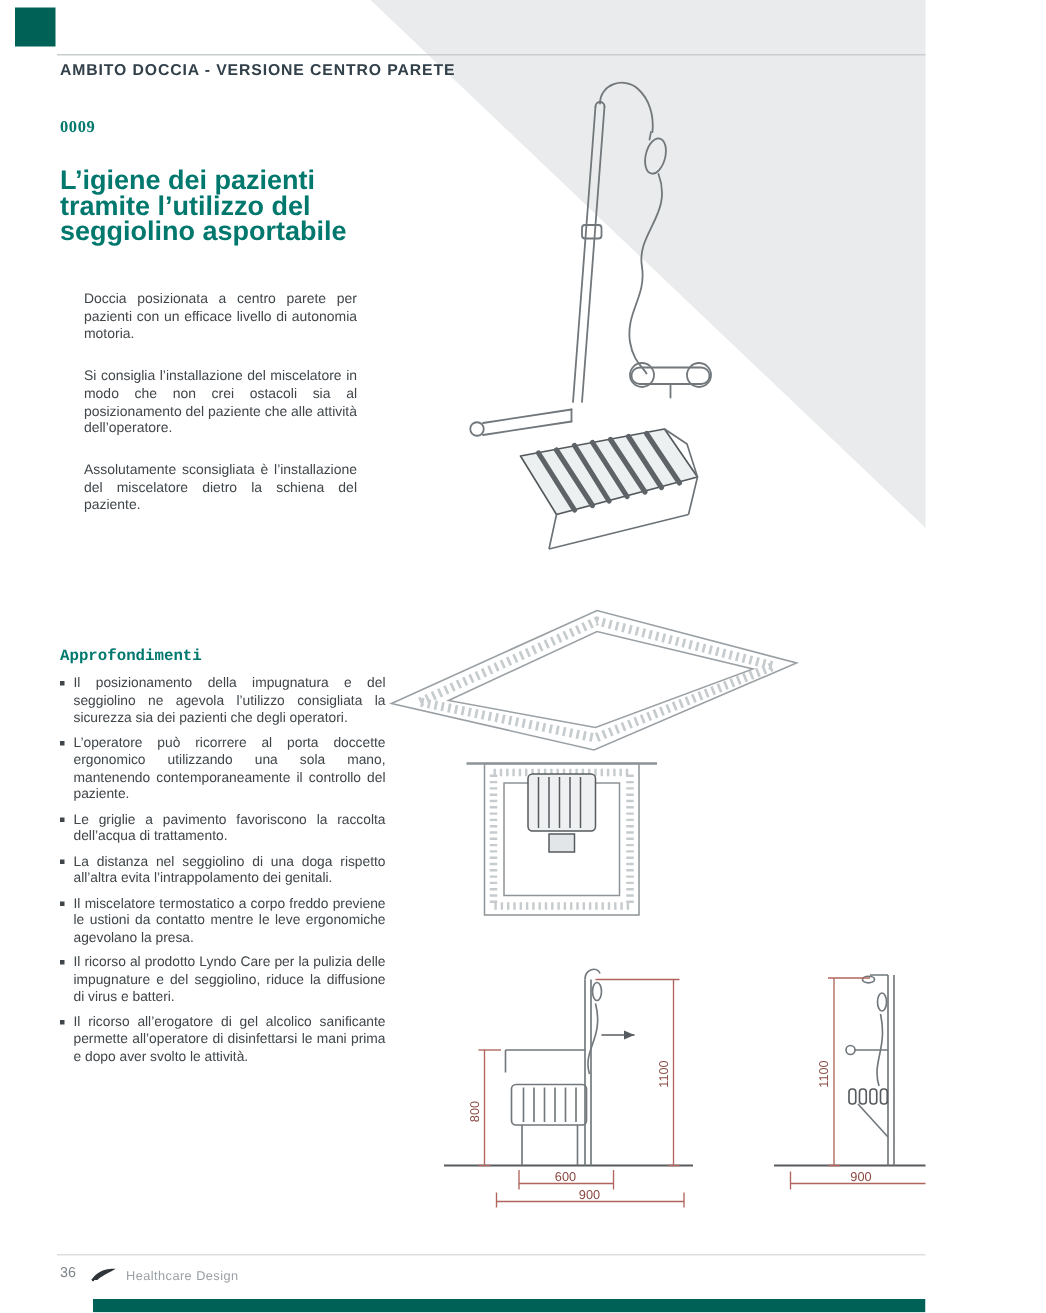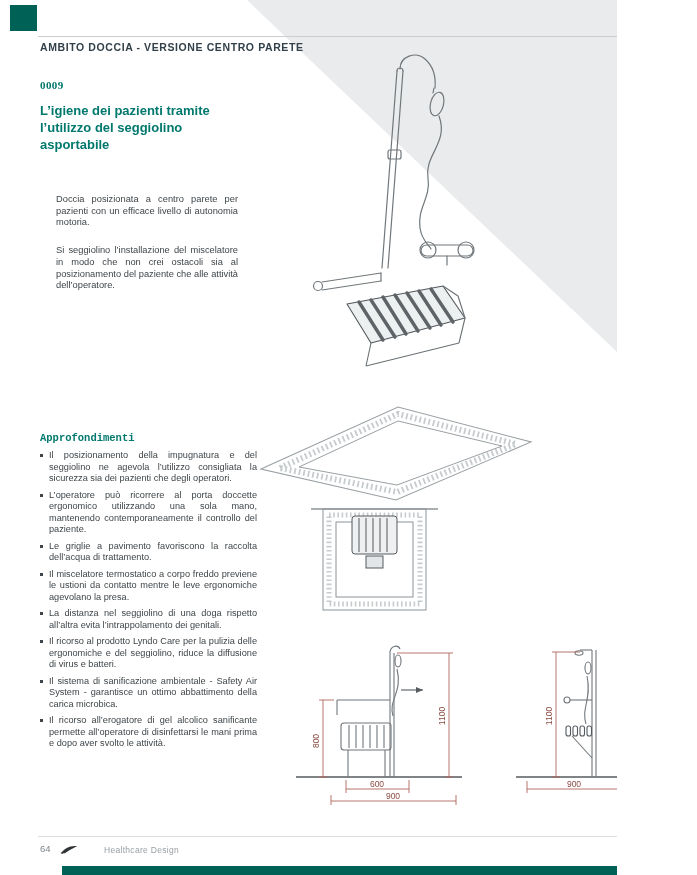--- a/index.html
+++ b/index.html
@@ -20,40 +20,40 @@
   .page{position:relative;width:617px;height:875px;background:#fff;overflow:hidden;}
 
   .bg-svg{position:absolute;left:0;top:0;width:697px;height:875px;z-index:0;}
   .bg-svg polygon{fill:var(--diagonal-bg);}
 
   .corner-square{position:absolute;left:10px;top:5px;width:27px;height:26px;background:var(--accent-dark);z-index:2;}
   .top-rule{position:absolute;left:38px;top:36px;width:659px;height:1px;background:var(--rule);z-index:2;}
 
   .section-title{position:absolute;left:40px;top:41px;font-size:10.5px;font-weight:bold;letter-spacing:0.6px;color:var(--heading-text);z-index:2;}
   .code{position:absolute;left:40px;top:79px;font-size:11px;font-weight:bold;letter-spacing:0.4px;color:var(--accent);z-index:2;font-family:Liberation Serif, serif;}
-  .article-title{position:absolute;left:40px;top:102px;width:208px;font-size:13px;line-height:17px;font-weight:bold;color:var(--accent);z-index:2;}
+  .article-title{position:absolute;left:40px;top:112px;width:208px;font-size:18px;line-height:17px;font-weight:bold;color:var(--accent);z-index:2;}
 
   .article-body{position:absolute;left:40px;top:178px;width:214px;font-size:9.3px;line-height:11.7px;text-align:justify;color:var(--text);z-index:2;}
   .article-body p{margin:16px;}
 
   .insights-heading{position:absolute;left:40px;top:432px;font-size:10.5px;font-weight:bold;color:var(--accent);z-index:2;font-family:Liberation Mono, monospace;}
   .insights-list{position:absolute;left:40px;top:450px;width:217px;list-style:none;z-index:2;}
   .insights-list li{position:relative;padding-left:9px;margin-bottom:5px;font-size:9.2px;line-height:11.5px;text-align:justify;color:var(--text);}
   .insights-list li::before{content:"";position:absolute;left:0;top:4px;width:3px;height:3px;background:var(--text);}
 
   .drawings{position:absolute;left:0;top:0;width:697px;height:875px;z-index:1;pointer-events:none;}
   .dim-lines{stroke:var(--dim-line);}
   .dim-text{fill:var(--dim-color);font-family:"Liberation Sans",sans-serif;}
 
   .vertical-note{position:absolute;left:633px;top:807px;transform:rotate(-90deg);transform-origin:0 0;font-size:9.5px;font-style:italic;color:#23282b;white-space:nowrap;z-index:2;}
 
   .footer-rule{position:absolute;left:38px;top:836px;width:622px;height:1px;background:#dcdfe1;z-index:2;}
   .page-number{position:absolute;left:40px;top:843px;font-size:9.5px;color:var(--muted-dark);z-index:2;}
   .brand-logo{position:absolute;left:60px;top:845px;width:18px;height:10px;z-index:2;}
-  .brand-name{position:absolute;left:84px;top:845px;font-size:8.5px;letter-spacing:0.3px;color:var(--muted);z-index:2;margin-left:20px;}
+  .brand-name{position:absolute;left:84px;top:845px;font-size:8.5px;letter-spacing:0.3px;color:var(--muted);z-index:2;}
   .copyright{position:absolute;right:37px;top:896px;font-size:8.5px;color:#848c91;z-index:2;margin-left:22px;}
 
   .bottom-bar{position:absolute;left:62px;right:0;bottom:0;height:9px;background:var(--accent-dark);z-index:2;}
 </style>
 </head>
 <body>
 
 <div class="page">
 
   <svg class="bg-svg" viewBox="0 0 697 875" preserveAspectRatio="none">
@@ -62,32 +62,32 @@
 
   <div class="corner-square"></div>
   <div class="top-rule"></div>
 
   <div class="section-title">AMBITO DOCCIA - VERSIONE CENTRO PARETE</div>
   <div class="code">0009</div>
   <h1 class="article-title">L’igiene dei pazienti tramite l’utilizzo del seggiolino asportabile</h1>
 
   <div class="article-body">
     <p>Doccia posizionata a centro parete per pazienti con un efficace livello di autonomia motoria.</p>
-    <p>Si seggiolino l’installazione del miscelatore in modo che non crei ostacoli sia al posizionamento del paziente che alle attività dell’operatore.</p>
+    <p>Si consiglia l’installazione del miscelatore in modo che non crei ostacoli sia al posizionamento del paziente che alle attività dell’operatore.</p>
+    <p>Assolutamente sconsigliata è l’installazione del miscelatore dietro la schiena del paziente.</p>
   </div>
 
   <div class="insights-heading">Approfondimenti</div>
   <ul class="insights-list">
     <li>Il posizionamento della impugnatura e del seggiolino ne agevola l’utilizzo consigliata la sicurezza sia dei pazienti che degli operatori.</li>
     <li>L’operatore può ricorrere al porta doccette ergonomico utilizzando una sola mano, mantenendo contemporaneamente il controllo del paziente.</li>
     <li>Le griglie a pavimento favoriscono la raccolta dell’acqua di trattamento.</li>
+    <li>La distanza nel seggiolino di una doga rispetto all’altra evita l’intrappolamento dei genitali.</li>
     <li>Il miscelatore termostatico a corpo freddo previene le ustioni da contatto mentre le leve ergonomiche agevolano la presa.</li>
-    <li>La distanza nel seggiolino di una doga rispetto all’altra evita l’intrappolamento dei genitali.</li>
-    <li>Il ricorso al prodotto Lyndo Care per la pulizia delle ergonomiche e del seggiolino, riduce la diffusione di virus e batteri.</li>
-    <li>Il sistema di sanificazione ambientale - Safety Air System - garantisce un ottimo abbattimento della carica microbica.</li>
+    <li>Il ricorso al prodotto Lyndo Care per la pulizia delle impugnature e del seggiolino, riduce la diffusione di virus e batteri.</li>
     <li>Il ricorso all’erogatore di gel alcolico sanificante permette all’operatore di disinfettarsi le mani prima e dopo aver svolto le attività.</li>
   </ul>
 
   <svg class="drawings" viewBox="0 0 697 875">
 
     <g stroke="#71777b" fill="none" stroke-width="1.2" stroke-linecap="round">
       <line x1="397" y1="71" x2="382" y2="268"></line>
       <line x1="403" y1="71" x2="388" y2="268"></line>
       <path d="M397,71 C397,67 403,67 403,71"></path>
       <path d="M400,69 C400,56 416,51 425,59 C433,66 436,77 435,88"></path>
@@ -213,21 +213,21 @@
       <text x="377" y="787">600</text>
       <text x="393" y="799">900</text>
       <text x="552" y="716" transform="rotate(-90 552 716)">1100</text>
       <text x="574" y="787">900</text>
     </g>
   </svg>
 
   <div class="vertical-note">misure in millimetri</div>
 
   <div class="footer-rule"></div>
-  <div class="page-number">64</div>
+  <div class="page-number">36</div>
   <svg class="brand-logo" viewBox="0 0 22 12">
     <path d="M1,10 C7,2 13,1 21,1 C14,5 9,7 6,10 Z" fill="#2e3438"></path>
     <circle cx="2.5" cy="10" r="1" fill="#2e3438"></circle>
   </svg>
   <div class="brand-name">Healthcare Design</div>
   <div class="copyright">© Ponte Giulio · 2021-22</div>
 
   <div class="bottom-bar"></div>
 
 </div>

